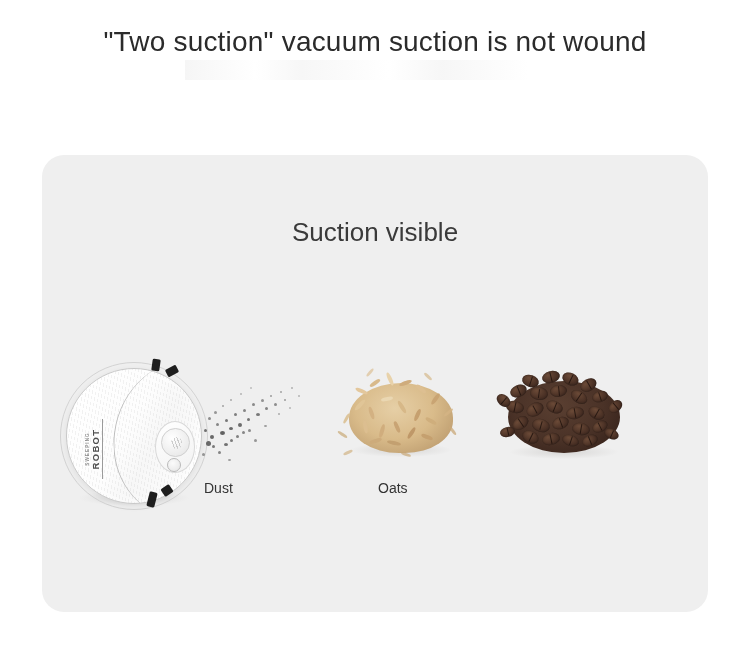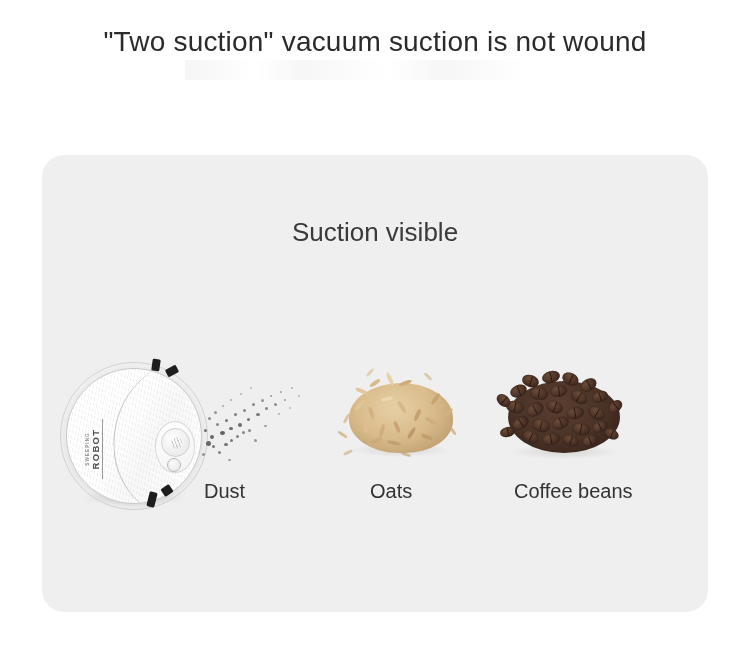--- a/index.html
+++ b/index.html
@@ -260,27 +260,27 @@
   .pile-shadow {
     position: absolute;
     border-radius: 50%;
     background: radial-gradient(ellipse at center, rgba(120,115,110,.20), rgba(120,115,110,0) 72%);
   }
 
   
   .label {
     position: absolute;
     top: 325px;
-    font-size: 20px;
+    font-size: 14px;
     font-weight: 400;
     color: #333333;
     white-space: nowrap;
   }
   .label-dust   { left: 162px; }
-  .label-oats   { left: 328px; }
+  .label-oats   { left: 336px; }
   .label-coffee { left: 472px; }
 </style>
 </head>
 <body>
 
 <div id="page">
 
   <div class="watermark"></div>
 
   <div class="hero-title">"Two suction" vacuum suction is not wound</div>
@@ -414,16 +414,15 @@
       <div class="bean" style="left:70px;top:68px;width:17px;height:11px;transform:rotate(18deg);"></div>
       <div class="bean" style="left:90px;top:68px;width:16px;height:11px;transform:rotate(-22deg);"></div>
       <div class="bean" style="left:4px;top:28px;width:15px;height:11px;transform:rotate(40deg);"></div>
       <div class="bean" style="left:116px;top:34px;width:15px;height:11px;transform:rotate(-40deg);"></div>
       <div class="bean" style="left:8px;top:60px;width:15px;height:10px;transform:rotate(-14deg);"></div>
       <div class="bean" style="left:112px;top:62px;width:15px;height:10px;transform:rotate(24deg);"></div>
     </div>
 
     <div class="label label-dust">Dust</div>
     <div class="label label-oats">Oats</div>
-    <div class="label label-coffee">Coffee beans</div>
 
   </div>
 </div>
 
 </body></html>

